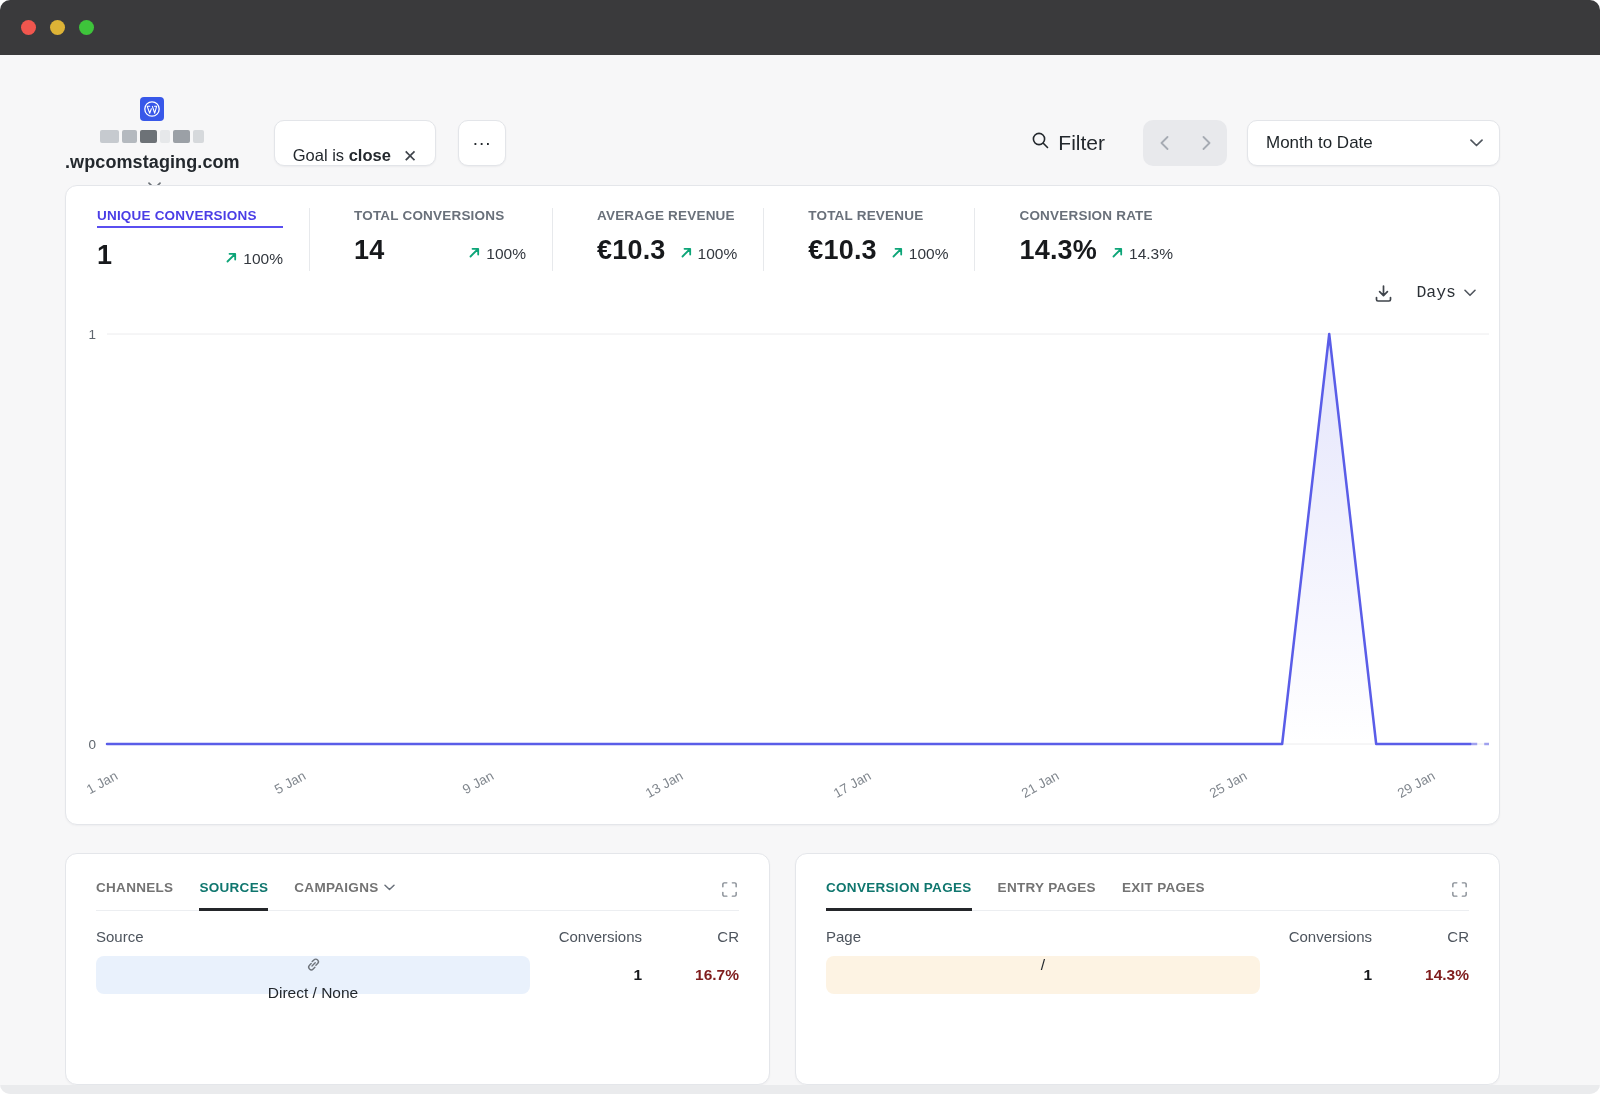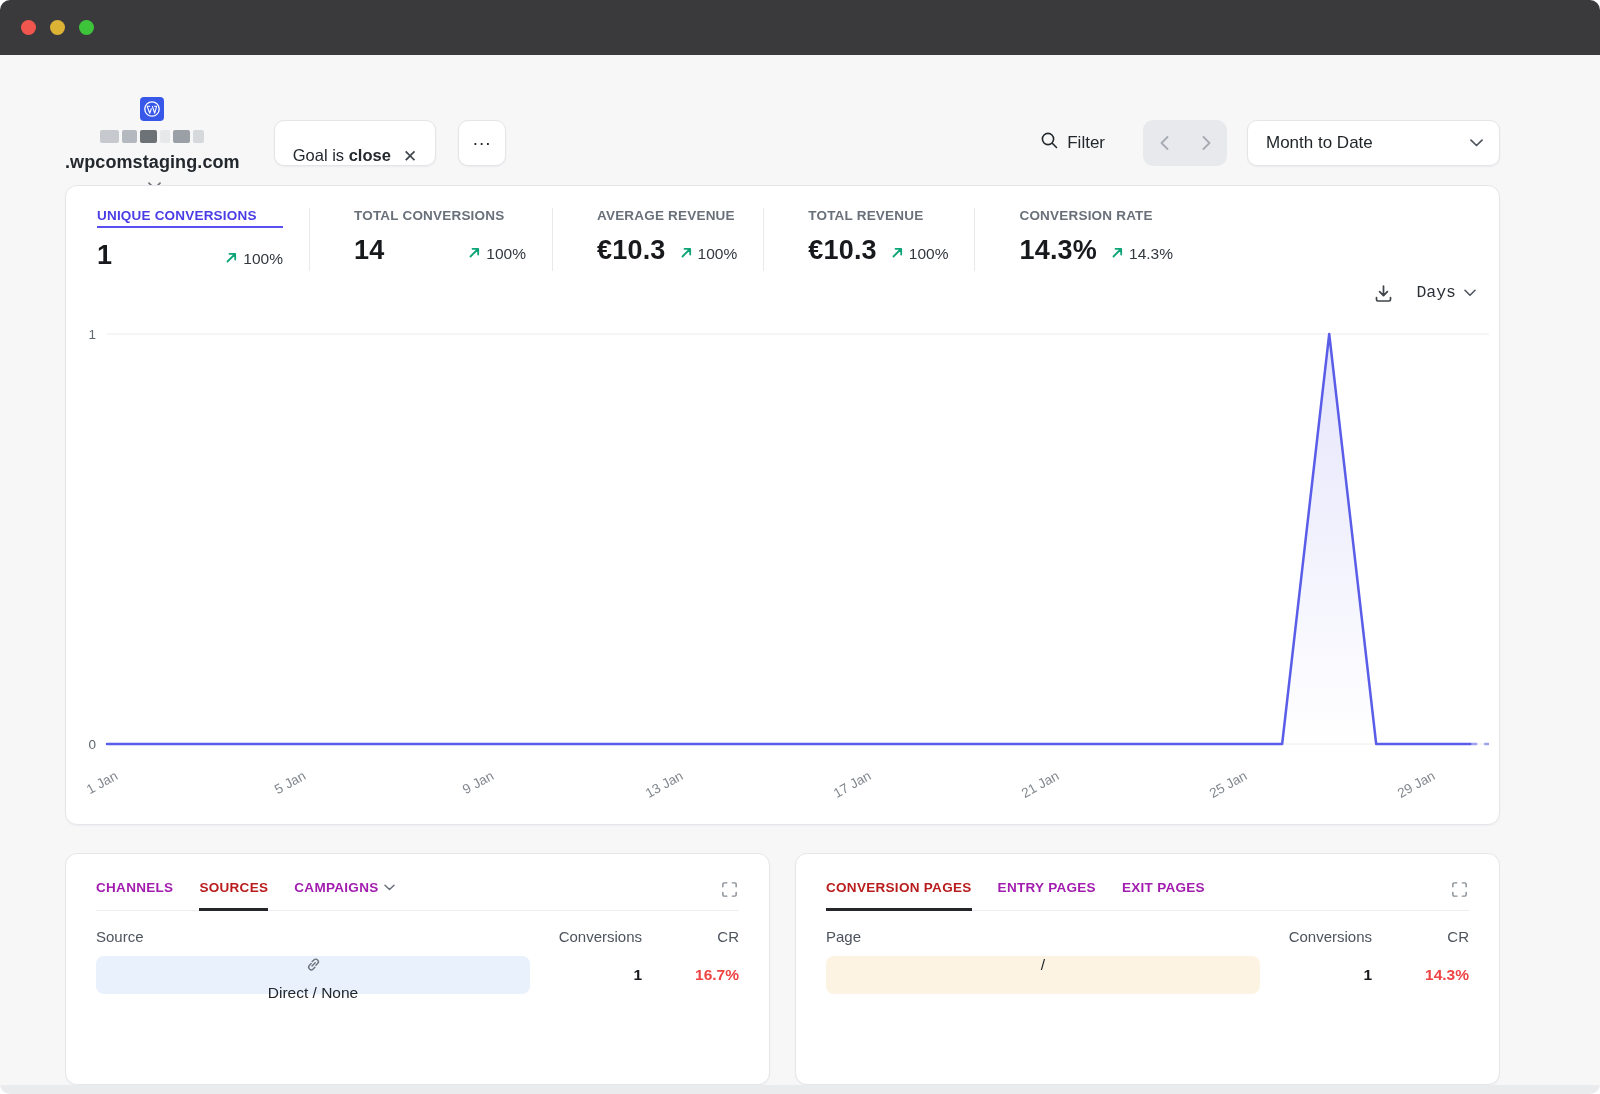--- a/index.html
+++ b/index.html
@@ -23,21 +23,21 @@
   .wp-badge { width:24px; height:24px; border-radius:4px; background:#3858e9; display:flex; align-items:center; justify-content:center; }
   .redact { display:inline-flex; align-items:center; gap:3px; margin-right:1px; }
   .redact i { display:inline-block; height:13px; border-radius:2px; }
   .site-domain { font-size:18px; font-weight:700; color:#23282d; letter-spacing:.1px; }
   .chev { color:#6b7177; display:inline-flex; margin-left:4px; }
   .chip { margin-left:34px; height:46px; background:#fff; border:1px solid #e3e5e9; border-radius:10px; box-shadow:0 1px 2px rgba(16,24,40,.05); display:flex; align-items:flex-end; padding:0 18px; gap:12px; font-size:16.5px; color:#23282d; cursor:pointer; }
   .chip b { font-weight:700; }
   .chip .x { color:#3f444b; font-size:17px; line-height:1; }
   .more-btn { margin-left:22px; width:48px; height:46px; background:#fff; border:1px solid #e3e5e9; border-radius:10px; box-shadow:0 1px 2px rgba(16,24,40,.05); display:flex; align-items:center; justify-content:center; font-size:19px; letter-spacing:1px; color:#23282d; cursor:pointer; padding-bottom:8px; }
   .header-right { margin-left:auto; display:flex; align-items:center; }
-  .filter { display:flex; align-items:center; gap:8px; font-size:17px; color:#23282d; cursor:pointer; }
+  .filter { display:flex; align-items:center; gap:8px; font-size:21px; color:#23282d; cursor:pointer; }
   .pager { margin-left:38px; width:84px; height:46px; background:#e8e9ec; border-radius:10px; display:flex; }
   .pager button { flex:1; background:none; border:none; display:flex; align-items:center; justify-content:center; color:#a6abb3; cursor:pointer; }
   .daterange { margin-left:20px; width:253px; height:46px; background:#fff; border:1px solid #e3e5e9; border-radius:10px; box-shadow:0 1px 2px rgba(16,24,40,.05); display:flex; align-items:center; padding:0 16px 0 18px; font-size:17px; font-weight:500; color:#1d2327; cursor:pointer; }
   .daterange .chev { margin-left:auto; }
 
   
   .card { background:#fff; border:1px solid #e4e6ea; border-radius:12px; box-shadow:0 1px 2px rgba(16,24,40,.04); }
   .main-card { margin-top:19px; height:640px; position:relative; }
 
   .metrics { display:flex; padding:22px 0 0 31px; }
@@ -60,29 +60,29 @@
   .ylab { position:absolute; width:26px; text-align:right; font-size:13.5px; color:#5f666e; }
   .ylab.y1 { left:4px; top:141px; }
   .ylab.y0 { left:4px; top:551px; }
   .x-labels { position:absolute; left:41px; right:10px; top:568px; height:50px; }
   .x-tick { position:absolute; top:14px; white-space:nowrap; font-size:13.5px; color:#81878e; transform:translateX(-82%) rotate(-29deg); transform-origin:right top; }
 
   
   .bottom-row { margin-top:28px; display:flex; gap:25px; height:232px; overflow:hidden; }
   .panel { flex:1; padding:26px 30px 0; overflow:hidden; }
   .panel-tabs { display:flex; align-items:flex-end; gap:26px; border-bottom:1px solid #eceef1; padding-bottom:0; }
-  .ptab { background:none; border:none; cursor:pointer; font-family:inherit; font-size:13.5px; font-weight:700; letter-spacing:.3px; color:#a21caf; padding:0 0 13px; display:flex; align-items:center; gap:6px; border-bottom:3px solid transparent; margin-bottom:-1px; white-space:nowrap; }
-  .ptab.active { color:#b91c1c; border-bottom-color:#24262a; }
+  .ptab { background:none; border:none; cursor:pointer; font-family:inherit; font-size:13.5px; font-weight:700; letter-spacing:.3px; color:#737373; padding:0 0 13px; display:flex; align-items:center; gap:6px; border-bottom:3px solid transparent; margin-bottom:-1px; white-space:nowrap; }
+  .ptab.active { color:#0f766e; border-bottom-color:#24262a; }
   .expand-btn { margin-left:auto; background:none; border:none; cursor:pointer; color:#878d95; display:flex; padding:0 0 11px; }
 
   .tbl-head { display:flex; margin-top:17px; font-size:15px; color:#4d545d; }
   .tbl-row { display:flex; margin-top:11px; align-items:center; }
   .cell-name { flex:1; }
   .cell-num { width:112px; text-align:right; font-size:15.5px; font-weight:600; color:#17191c; }
-  .cell-cr { width:97px; text-align:right; font-size:15.5px; font-weight:600; color:#ef4444; }
+  .cell-cr { width:97px; text-align:right; font-size:15.5px; font-weight:600; color:#7f1d1d; }
   .tbl-head .cell-num, .tbl-head .cell-cr { font-weight:400; color:#4d545d; font-size:15px; }
   .name-bar { display:flex; align-items:center; gap:11px; height:38px; border-radius:8px; padding:0 14px; font-size:15.5px; color:#23282d; width:100%;flex-direction:column; }
   .bar-blue { background:#e9f1fc; }
   .bar-cream { background:#fdf3e3; }
   .link-ic { color:#6e747c; display:inline-flex; }
 
   .bottom-strip { position:absolute; left:0; right:0; bottom:0; height:9px; background:#eaebed; }
 </style>
 </head>
 <body>

